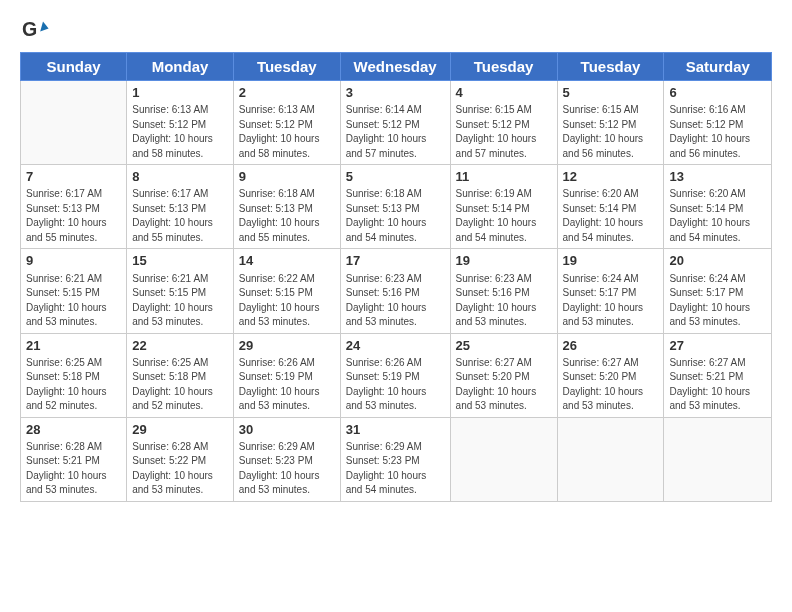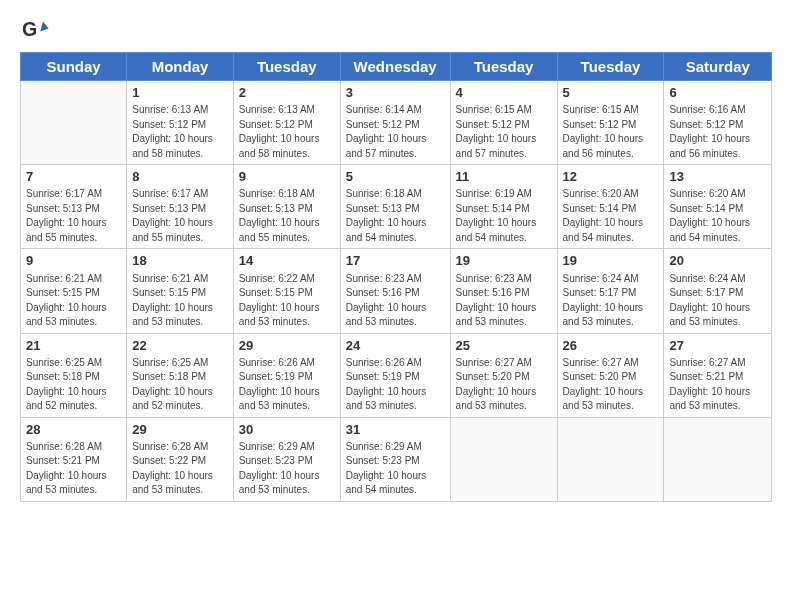--- a/index.html
+++ b/index.html
@@ -183,21 +183,21 @@
             <div class="day-number">13</div>
             <div class="day-info">Sunrise: 6:20 AM<br>Sunset: 5:14 PM<br>Daylight: 10 hours and 54 minutes.</div>
           </td>
         </tr>
         <tr>
           <td>
             <div class="day-number">9</div>
             <div class="day-info">Sunrise: 6:21 AM<br>Sunset: 5:15 PM<br>Daylight: 10 hours and 53 minutes.</div>
           </td>
           <td>
-            <div class="day-number">18</div>
+            <div class="day-number">15</div>
             <div class="day-info">Sunrise: 6:21 AM<br>Sunset: 5:15 PM<br>Daylight: 10 hours and 53 minutes.</div>
           </td>
           <td>
             <div class="day-number">14</div>
             <div class="day-info">Sunrise: 6:22 AM<br>Sunset: 5:15 PM<br>Daylight: 10 hours and 53 minutes.</div>
           </td>
           <td>
             <div class="day-number">17</div>
             <div class="day-info">Sunrise: 6:23 AM<br>Sunset: 5:16 PM<br>Daylight: 10 hours and 53 minutes.</div>
           </td>

